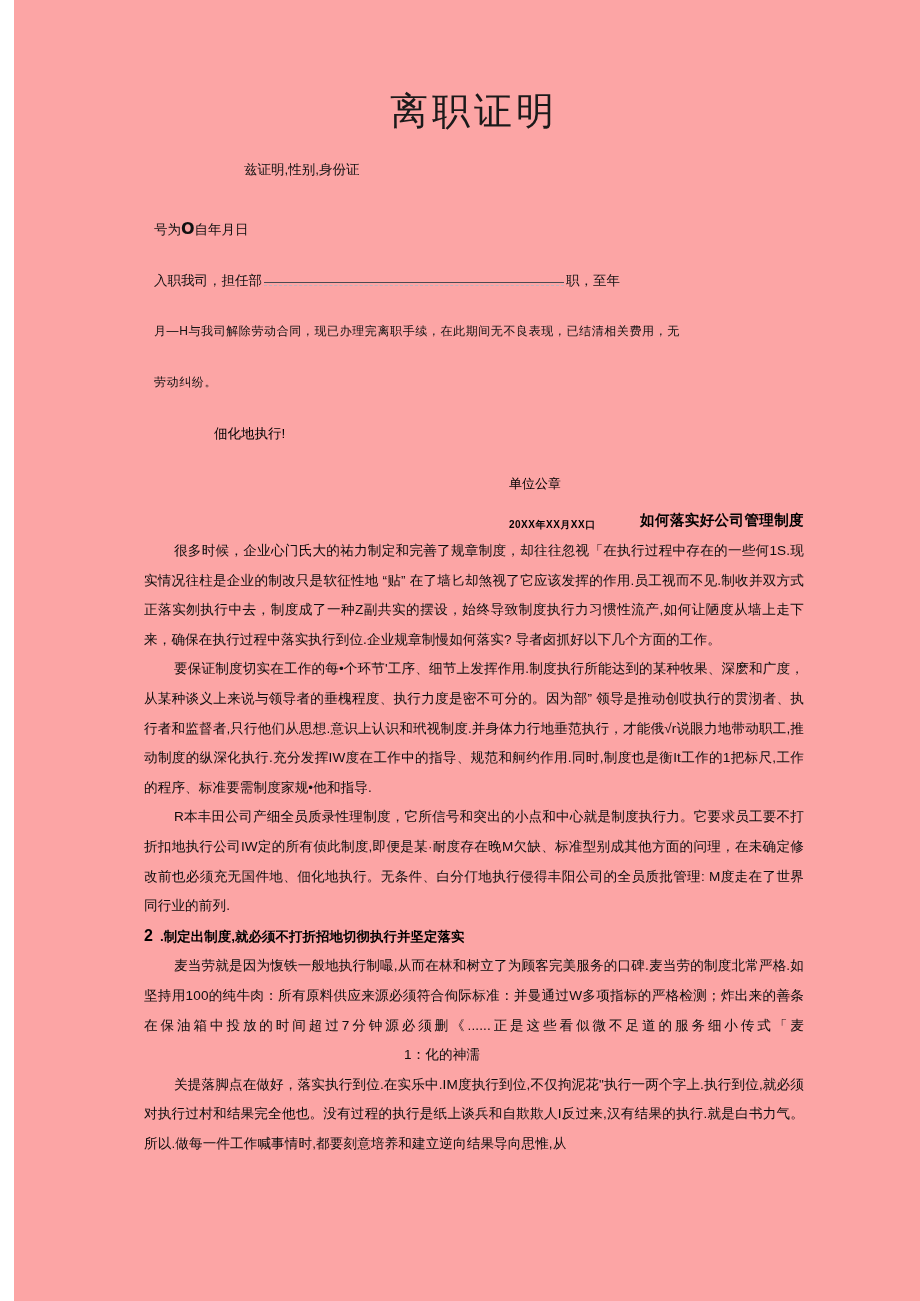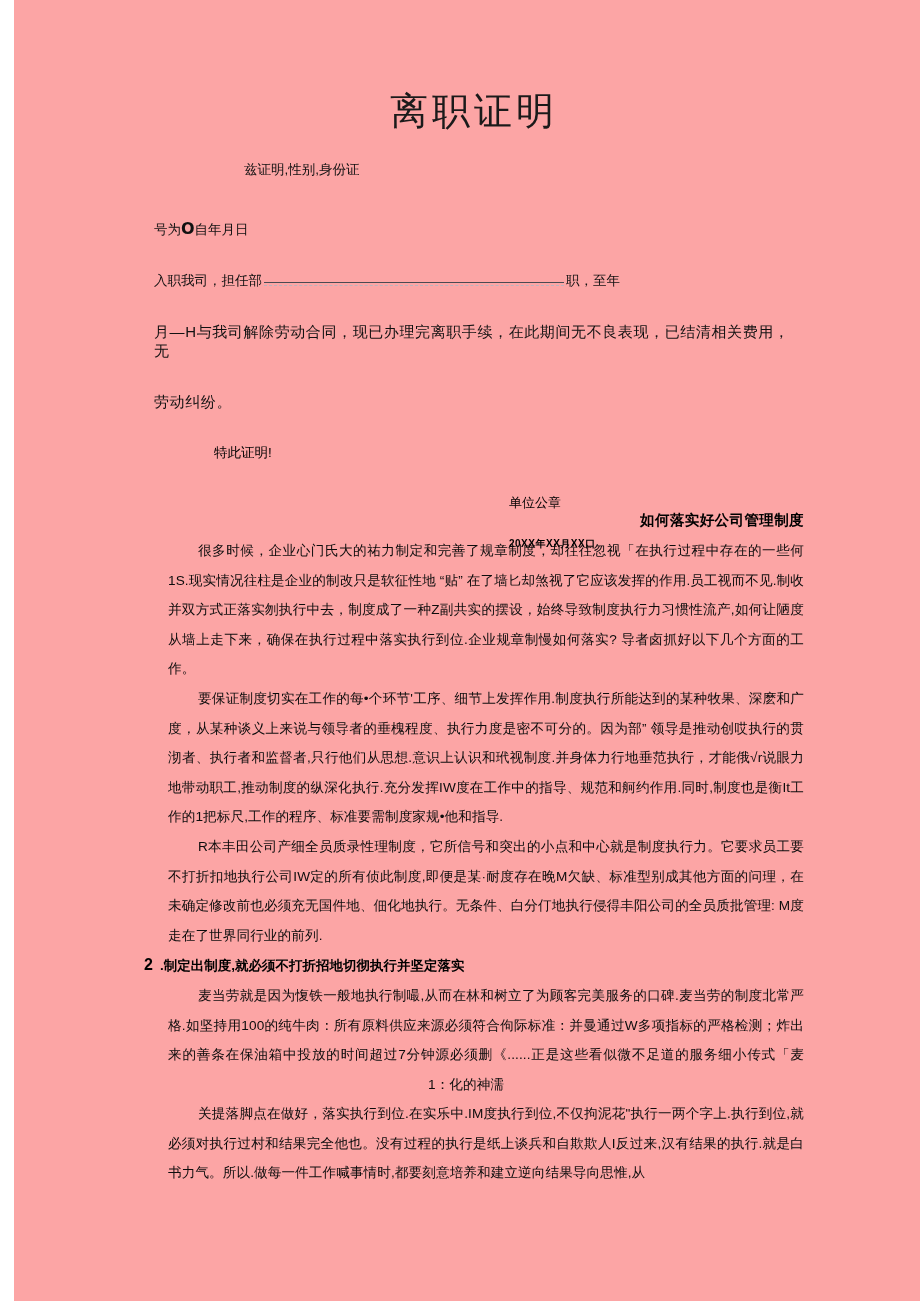--- a/index.html
+++ b/index.html
@@ -52,21 +52,21 @@
     color: #111;
     white-space: nowrap;
   }
   .cert-line.indent { padding-left: 90px; }
 
   .gap-lg { height: 40px; }
   .gap-md { height: 32px; }
   .gap-sm { height: 22px; }
 
   .cert-line-wide {
-    font-size: 15px;
+    font-size: 12px;
     line-height: 19px;
     color: #111;
     letter-spacing: .6px;
   }
 
   
   .blank-rule {
     display: inline-block;
     position: relative;
     width: 300px;
@@ -120,21 +120,21 @@
     margin-bottom: 4px;
   }
   .para {
     font-size: 13.6px;
     line-height: 29.6px;
     text-align: justify;
     text-justify: inter-character;
     letter-spacing: .1px;
     color: #0c0c0c;
   }
-  .para.ind { text-indent: 30px; margin-left: 24px; }
+  .para.ind { text-indent: 30px; }
 
   .num-head {
     font-size: 13.6px;
     line-height: 29.6px;
     font-weight: bold;
     letter-spacing: .1px;
   }
   .num-head .n {
     font-size: 16px;
     font-weight: bold;
@@ -176,21 +176,21 @@
     <div class="gap-md"></div>
 
     <div class="cert-line-wide">月—H与我司解除劳动合同，现已办理完离职手续，在此期间无不良表现，已结清相关费用，无</div>
 
     <div class="gap-md"></div>
 
     <div class="cert-line-wide">劳动纠纷。</div>
 
     <div class="gap-md"></div>
 
-    <div class="tc-line">特此证明!</div>
+    <div class="tc-line">佃化地执行!</div>
 
     <div class="gap-md"></div>
 
     <div class="stamp-line">单位公章</div>
 
     <div class="gap-sm"></div>
 
     <div class="stamp-date">20XX年XX月XX口</div>
   </div>
 

